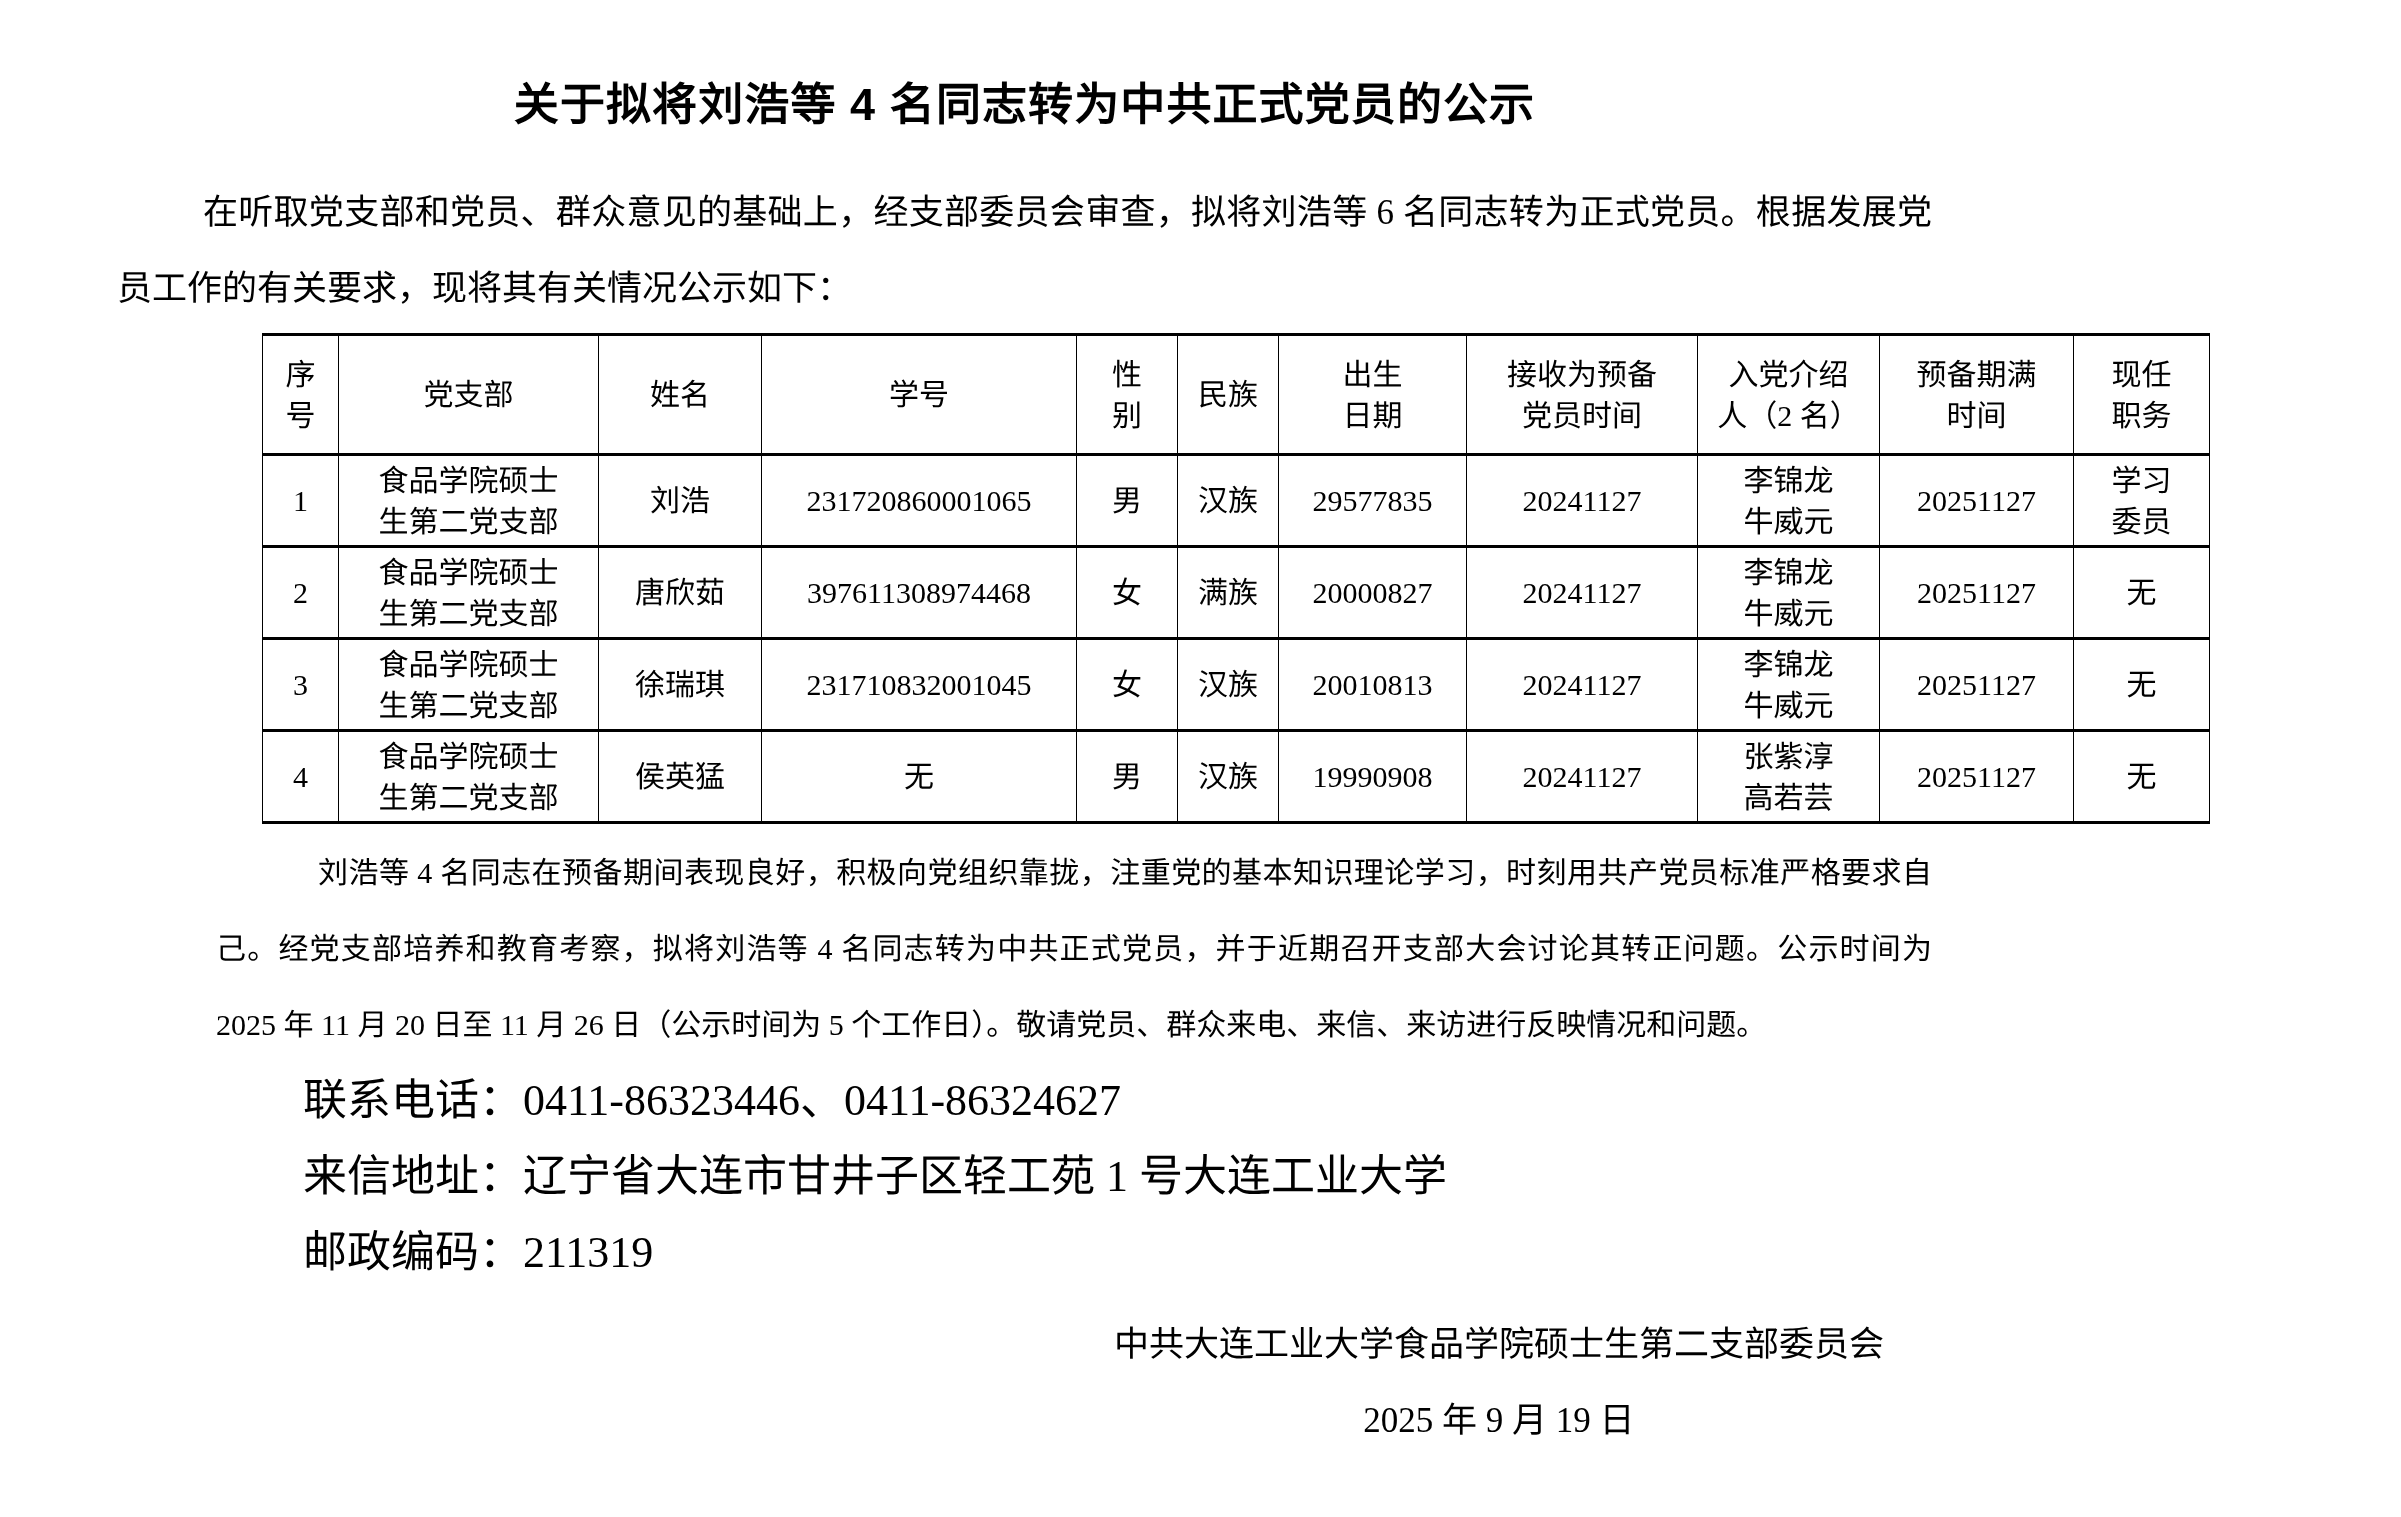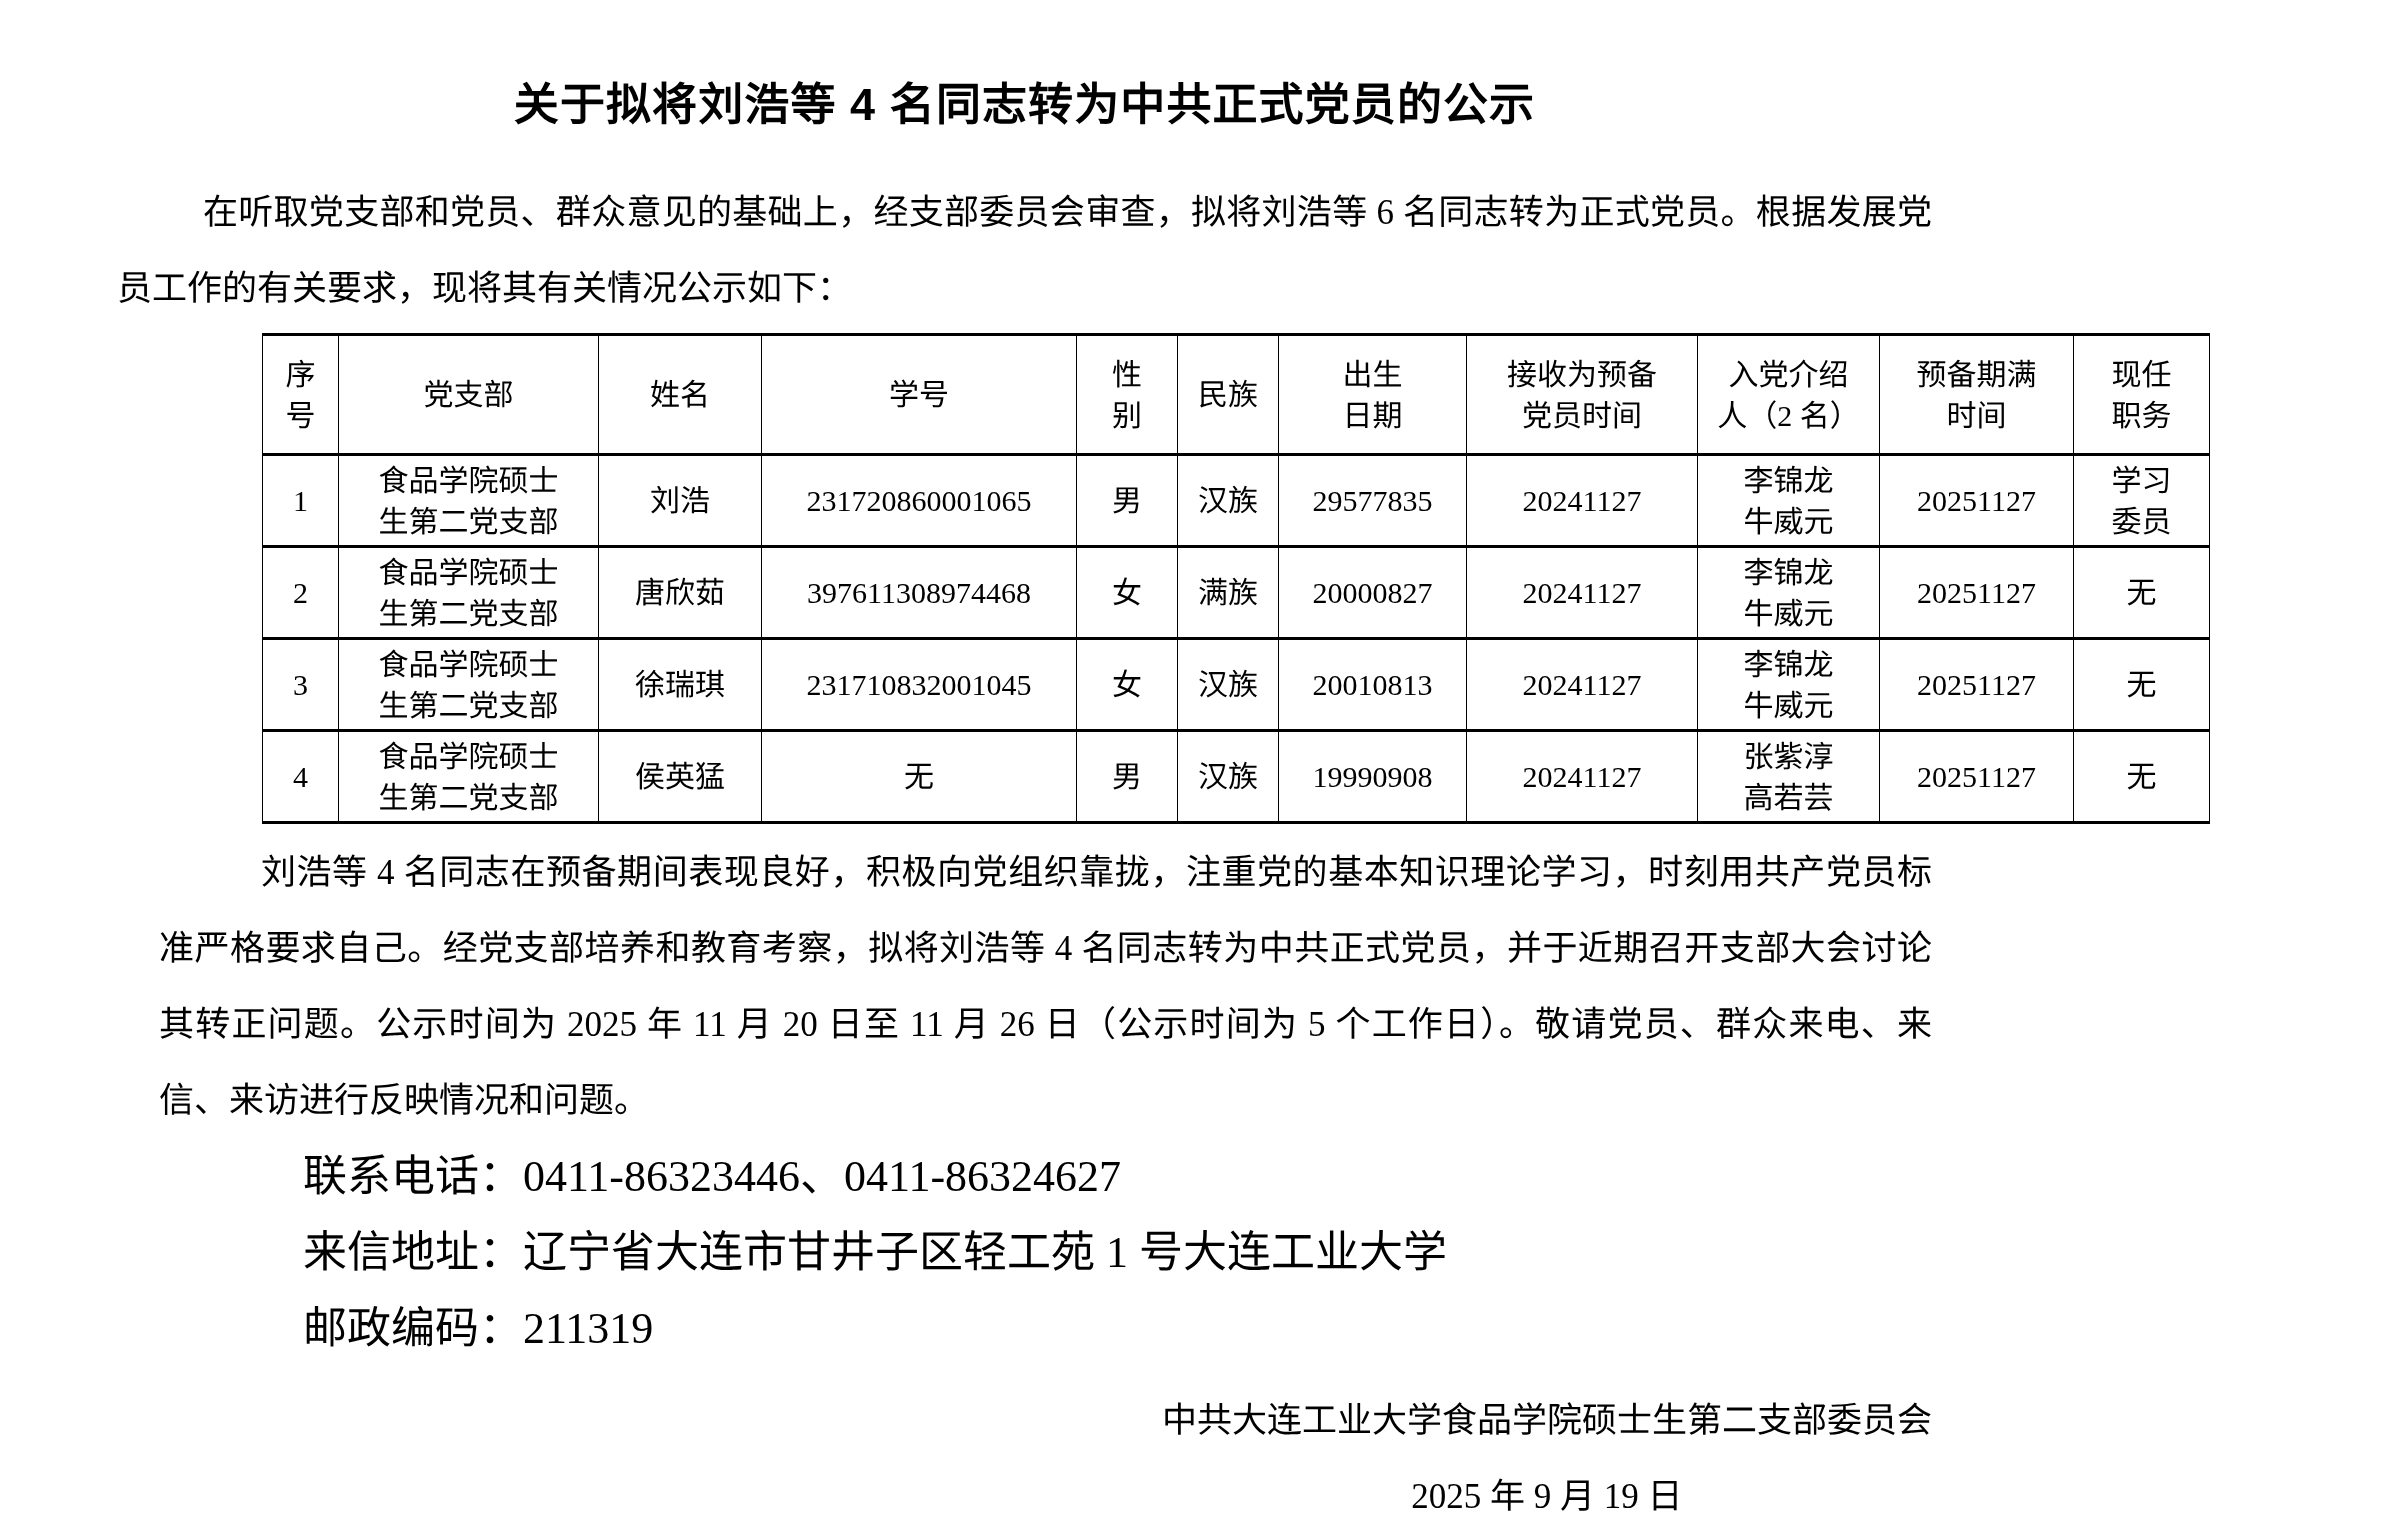--- a/index.html
+++ b/index.html
@@ -29,31 +29,31 @@
     border-top-width:3.2px;border-bottom-width:3.2px;
     text-align:center;vertical-align:middle;
     font-weight:normal;
     font-size:30px;line-height:41px;
     white-space:pre-line;
     padding:0 3.2px;overflow:hidden;
   }
   .roster tr.hdr{height:120px;}
   .roster tr.data{height:92px;}
   .body-para{
-    margin-top:10.7px;margin-left:42px;
-    font-size:35px;line-height:76px;
+    margin-top:10.7px;margin-left:99px;
+    font-size:30px;line-height:76px;
     text-align:justify;text-indent:102px;font-family:Liberation Serif, serif;
   }
   .contact-line{
     margin-left:186px;
     font-size:44px;line-height:76px;
   }
   .signature-block{margin-top:16px;text-align:right;}
   .sig-inner{
-    display:inline-block;text-align:center;
+    display:inline-block;text-align:center;margin-right:48px;
     font-size:35px;line-height:76px;
   }
 </style>
 </head>
 <body>
 
 <div class="page">
 
   <div class="doc-title">关于拟将刘浩等 4 名同志转为中共正式党员的公示</div>
 

